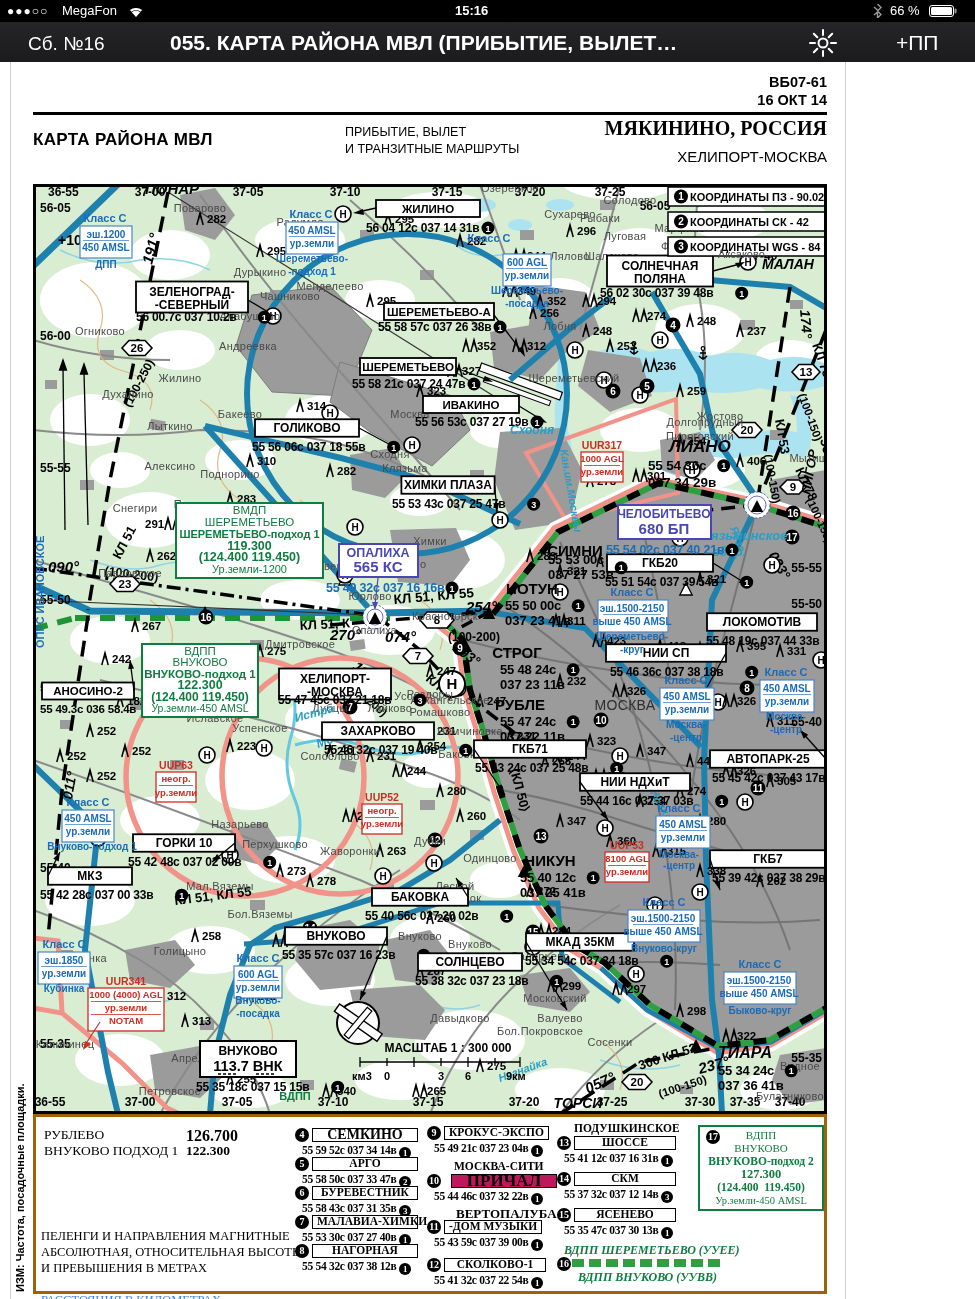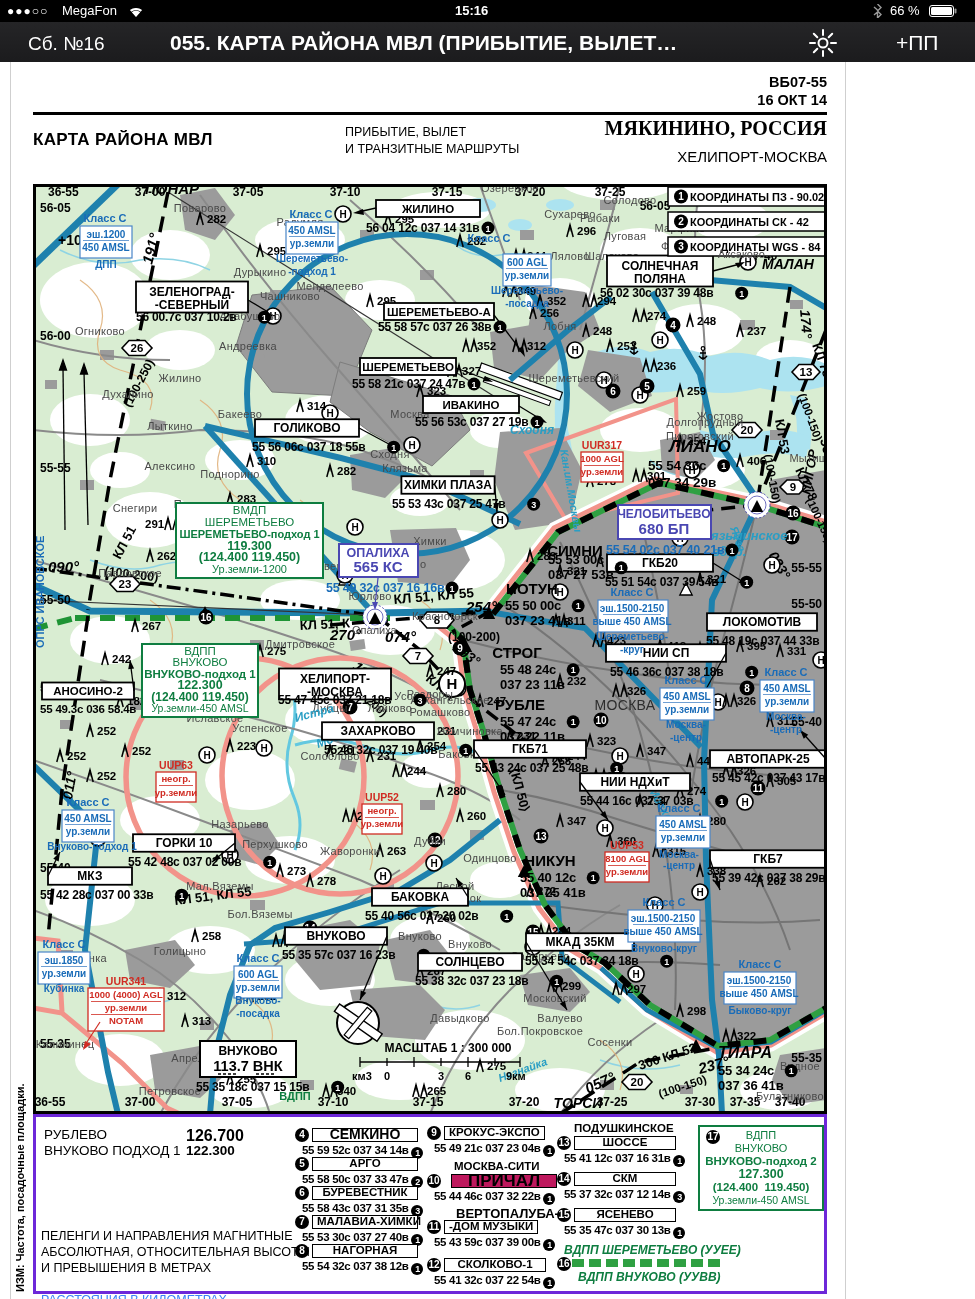--- a/index.html
+++ b/index.html
@@ -54,21 +54,21 @@
     </g>
   </svg>
   <span class="abs" style="left:896px;top:9px;font-size:21px;color:#fff;">+ПП</span>
 </div>
 
 <div id="page" class="abs" style="left:0;top:62px;width:975px;height:1237px;background:#fff;">
 
   <div class="abs" style="left:10px;top:0;width:1px;height:1237px;background:#cfcfcf;"></div>
   <div class="abs" style="left:845px;top:0;width:1px;height:1237px;background:#cfcfcf;"></div>
 
-  <div class="abs" style="left:627px;top:12px;width:200px;text-align:right;font-size:14.5px;font-weight:bold;">ВБ07-55</div>
+  <div class="abs" style="left:627px;top:12px;width:200px;text-align:right;font-size:14.5px;font-weight:bold;">ВБ07-61</div>
   <div class="abs" style="left:627px;top:30px;width:200px;text-align:right;font-size:14.5px;font-weight:bold;">16 ОКТ 14</div>
 
   <div class="abs" style="left:33px;top:50px;width:794px;height:3px;background:#000;"></div>
 
   <div class="abs" style="left:33px;top:68px;font-size:17px;font-weight:600;letter-spacing:0.3px;">КАРТА РАЙОНА МВЛ</div>
   <div class="abs" style="left:345px;top:63px;font-size:12.5px;">ПРИБЫТИЕ, ВЫЛЕТ</div>
   <div class="abs" style="left:345px;top:80px;font-size:12.5px;">И ТРАНЗИТНЫЕ МАРШРУТЫ</div>
   <div class="abs" style="left:427px;top:55px;width:400px;text-align:right;font-size:20px;font-weight:bold;font-family:'Liberation Serif',serif;">МЯКИНИНО, РОССИЯ</div>
   <div class="abs" style="left:427px;top:86px;width:400px;text-align:right;font-size:15px;">ХЕЛИПОРТ-МОСКВА</div>
 
@@ -1434,21 +1434,21 @@
         </g>
 
 <text x="718" y="258" font-size="11" fill="#4a4a4a">Аксаково</text>
 <circle cx="793" cy="513" r="7.5" fill="#000"></circle>
         <text x="793" y="517.125" text-anchor="middle" font-size="10" font-weight="bold" fill="#fff">16</text>
 
 <rect x="34.5" y="185.5" width="791" height="927" fill="none" stroke="#000" stroke-width="3"></rect>
 </g>
 </svg>
 
-  <div id="legend" class="abs" style="left:33px;top:1052px;width:794px;height:180px;border:3px solid #6d28d9;box-sizing:border-box;background:#fff;font-family:Liberation Sans, sans-serif;">
+  <div id="legend" class="abs" style="left:33px;top:1052px;width:794px;height:180px;border:3px solid #a16207;box-sizing:border-box;background:#fff;font-family:Liberation Serif, serif;">
       <div style="position:absolute;left:8px;top:10px;font-size:13.5px;color:#000;white-space:nowrap;">РУБЛЕВО</div>
 <div style="position:absolute;left:8px;top:26px;font-size:13.5px;color:#000;white-space:nowrap;">ВНУКОВО ПОДХОД 1</div>
 <div style="position:absolute;left:150px;top:10px;font-size:16px;color:#000;font-weight:bold;white-space:nowrap;">126.700</div>
 <div style="position:absolute;left:150px;top:26px;font-size:13.5px;color:#000;font-weight:bold;white-space:nowrap;">122.300</div>
 <div style="position:absolute;left:5px;top:112px;font-size:12.5px;color:#000;white-space:nowrap;">ПЕЛЕНГИ И НАПРАВЛЕНИЯ МАГНИТНЫЕ</div>
 <div style="position:absolute;left:5px;top:128px;font-size:12.5px;color:#000;white-space:nowrap;">АБСОЛЮТНАЯ, ОТНОСИТЕЛЬНАЯ ВЫСОТЫ</div>
 <div style="position:absolute;left:5px;top:144px;font-size:12.5px;color:#000;white-space:nowrap;">И ПРЕВЫШЕНИЯ В МЕТРАХ</div>
 <div style="position:absolute;left:5px;top:176px;font-size:12.5px;color:#3b82f6;white-space:nowrap;">РАССТОЯНИЯ В КИЛОМЕТРАХ</div>
 <span class="badge" style="position:absolute;left:259px;top:11px;">4</span>
 <div style="position:absolute;left:276px;top:11px;width:96px;border:1.5px solid #000;background:#fff;font-weight:bold;font-size:14px;line-height:11.5px;padding:0 4px;text-align:center;white-space:nowrap;">СЕМКИНО</div>

